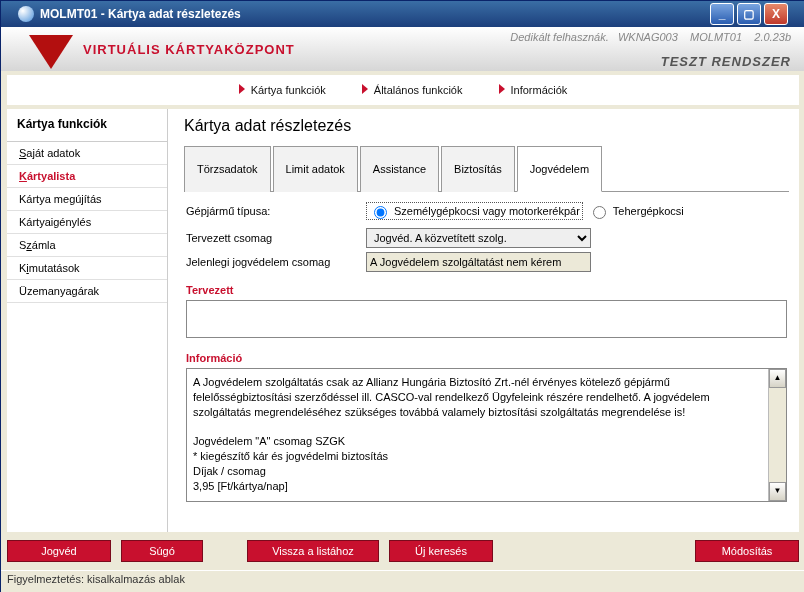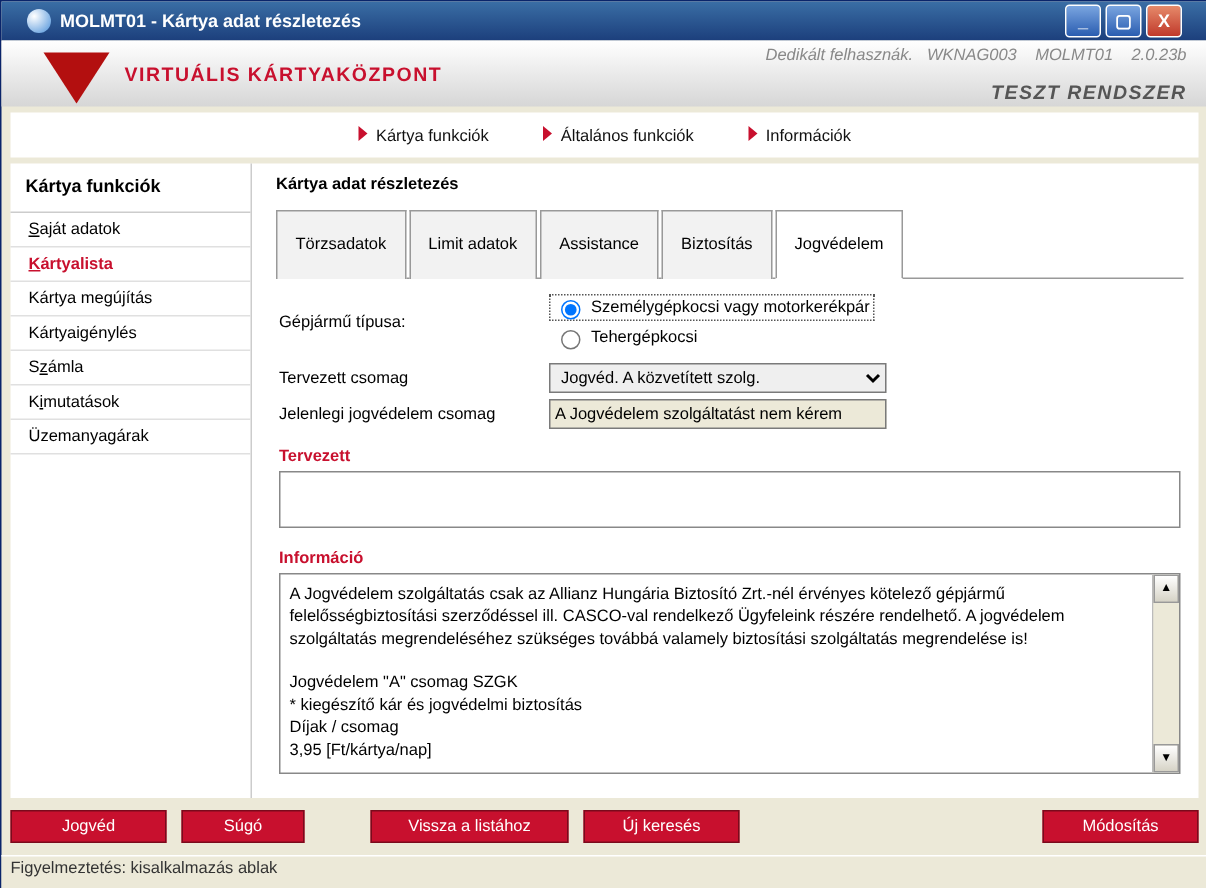--- a/index.html
+++ b/index.html
@@ -18,28 +18,28 @@
   .topnav{height:30px;display:flex;align-items:center;justify-content:center;gap:36px;background:#fff;margin:4px 6px 0 6px}
   .topnav a{color:#111;text-decoration:none}
   .topnav .tri{display:inline-block;width:0;height:0;border-top:5px solid transparent;border-bottom:5px solid transparent;border-left:6px solid #c8102e;margin-right:6px}
   .body{flex:1;display:flex;background:#fff;margin:4px 6px 0 6px}
   .sidebar{width:160px;border-right:1px solid #ccc}
   .sidebar h3{margin:0;padding:8px 10px 10px 10px;font-size:12px;color:#000;border-bottom:1px solid #ccc}
   .side-item{display:block;padding:5px 12px;border-bottom:1px solid #e0e0e0;color:#000;text-decoration:none}
   .side-item.active{color:#c8102e;font-weight:bold}
   .side-item u{text-decoration:underline}
   .content{flex:1;padding:6px 10px 0 16px;display:flex;flex-direction:column}
-  .pagetitle{font-weight:bold;margin:2px 0 10px 0;font-size:11px}
+  .pagetitle{font-weight:normal;margin:2px 0 10px 0;font-size:16px}
   .tabs{display:flex;border-bottom:1px solid #999}
   .tab{padding:16px 12px;border:1px solid #999;border-bottom:none;background:#f2f2f2;margin-right:2px;position:relative;top:1px;cursor:pointer}
   .tab.active{background:#fff;border-bottom:1px solid #fff}
   .form{padding:10px 2px 0 2px}
   .row{display:flex;align-items:center;margin-bottom:4px}
   .lbl{width:180px}
-  .radio-col{display:flex;flex-direction:column;gap:2px}
+  .radio-col{display:flex;gap:2px}
   .radio-opt{display:flex;align-items:center;gap:4px;border:1px dotted transparent;padding:0 2px}
   .radio-opt.sel{border:1px dotted #555}
   select,input.ro{width:225px;font:inherit;border:1px solid #7a7a7a;height:20px;padding:2px 3px;box-sizing:border-box}
   input.ro{background:#ece9d8}
   .sect{color:#c8102e;font-weight:bold;margin:12px 0 4px 0}
   .bigbox{border:1px solid #888;height:36px;background:#fff}
   .infobox{border:1px solid #888;background:#fff;padding:6px 28px 6px 6px;height:120px;overflow:hidden;position:relative;line-height:1.35}
   .scroll{position:absolute;right:0;top:0;bottom:0;width:17px;background:#ece9d8;display:flex;flex-direction:column;align-items:stretch;border-left:1px solid #bbb}
   .sbtn{height:17px;background:linear-gradient(#fff,#d6d3c6);border:1px solid #999;display:flex;align-items:center;justify-content:center;font-size:8px}
   .strack{flex:1;background:#ece9d8}

